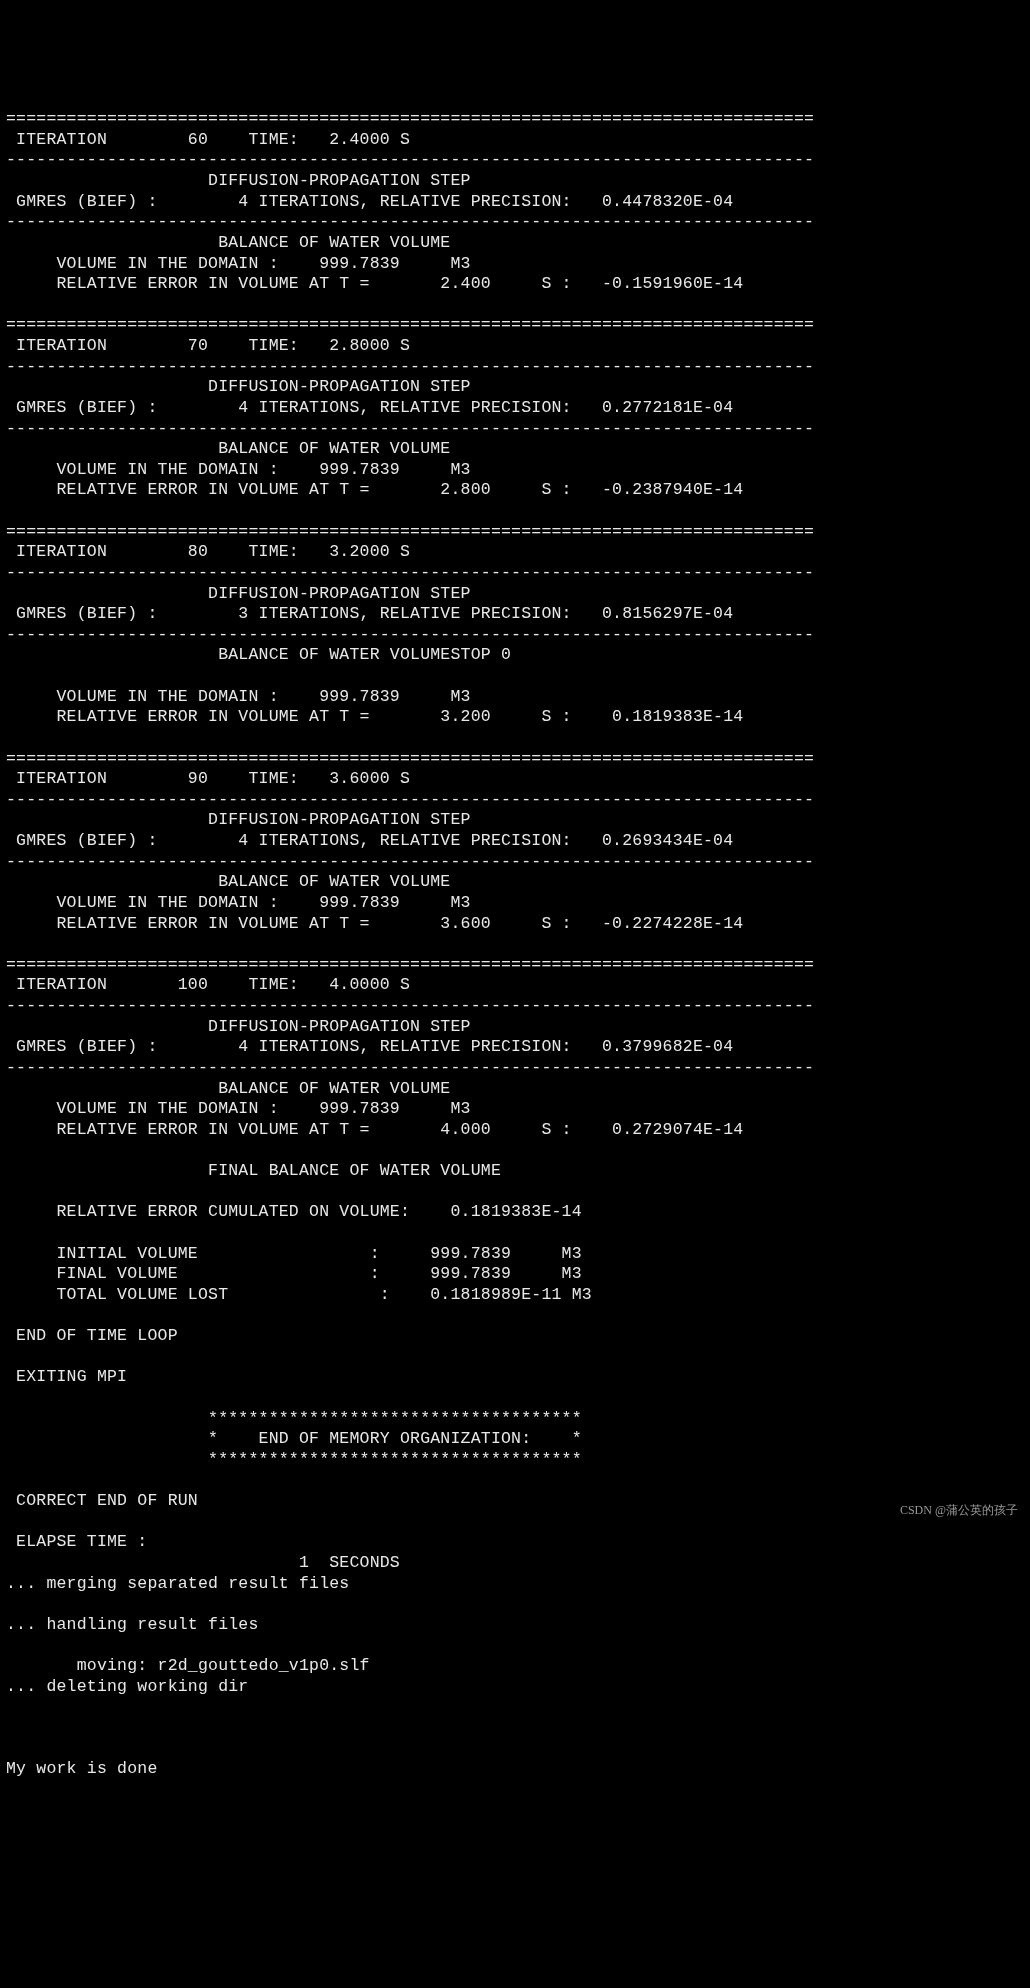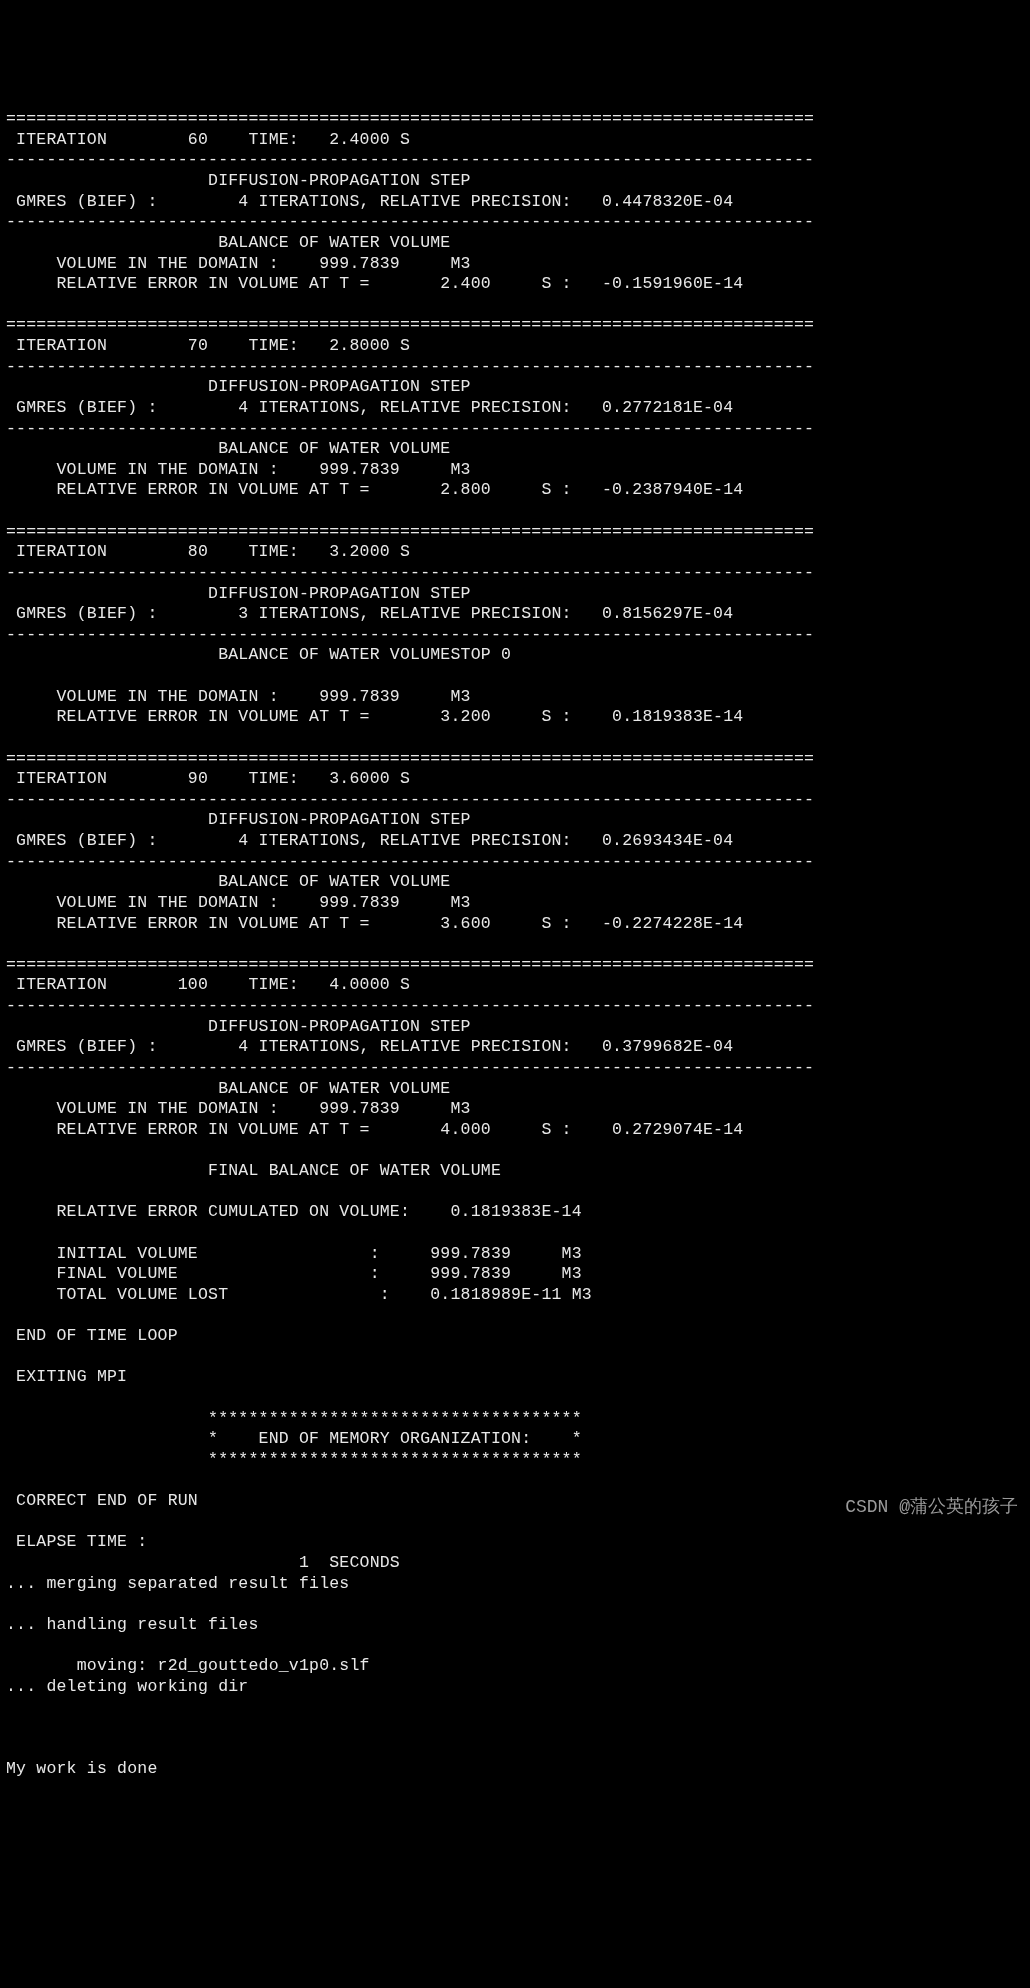--- a/index.html
+++ b/index.html
@@ -17,22 +17,22 @@
     letter-spacing: 0.2px;
   }
   .term {
     padding: 6px 6px;
   }
   .watermark {
     position: absolute;
     right: 12px;
     bottom: 470px;
     color: #9a9a9a;
-    font-size: 18px;
-    font-family: Liberation Mono, monospace;
+    font-size: 12px;
+    font-family: Liberation Serif, serif;
     letter-spacing: 0;
     white-space: nowrap;
   }
 </style>
 </head>
 <body>
 
 
 
 <div class="term" id="term">================================================================================

